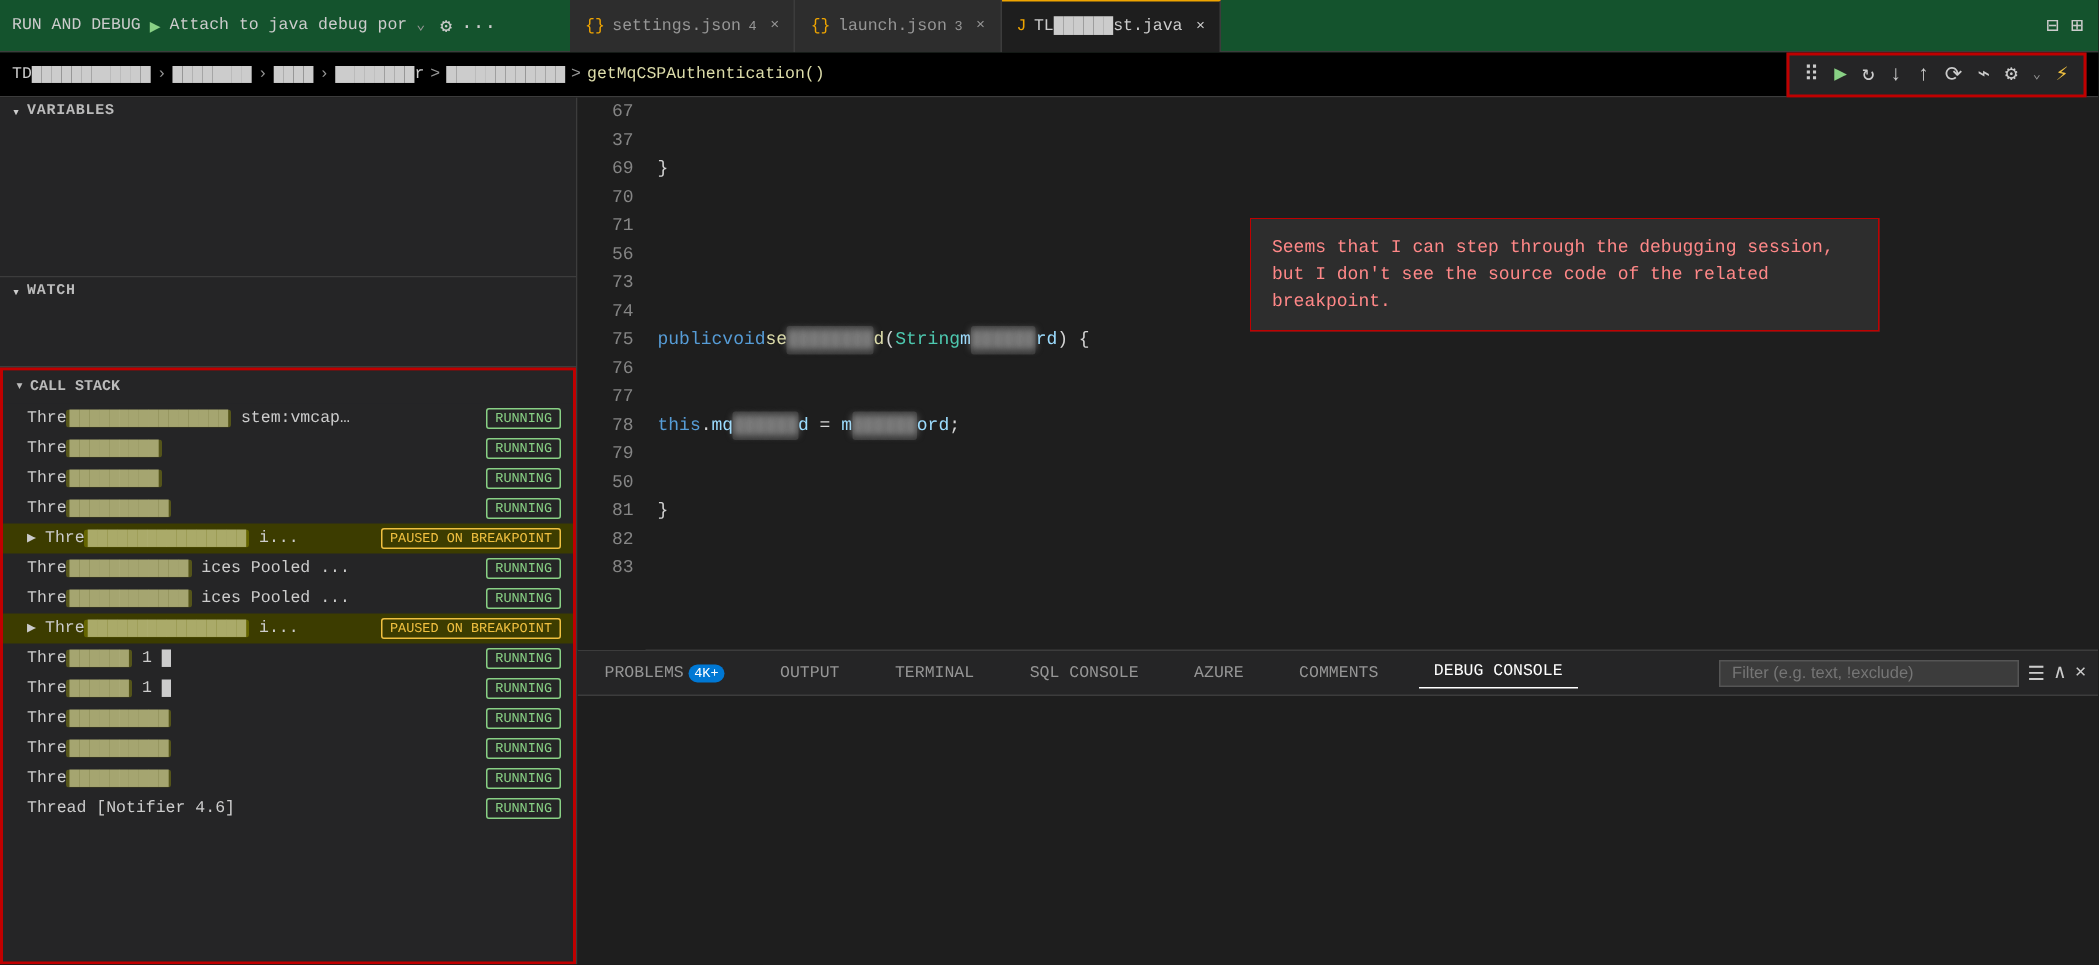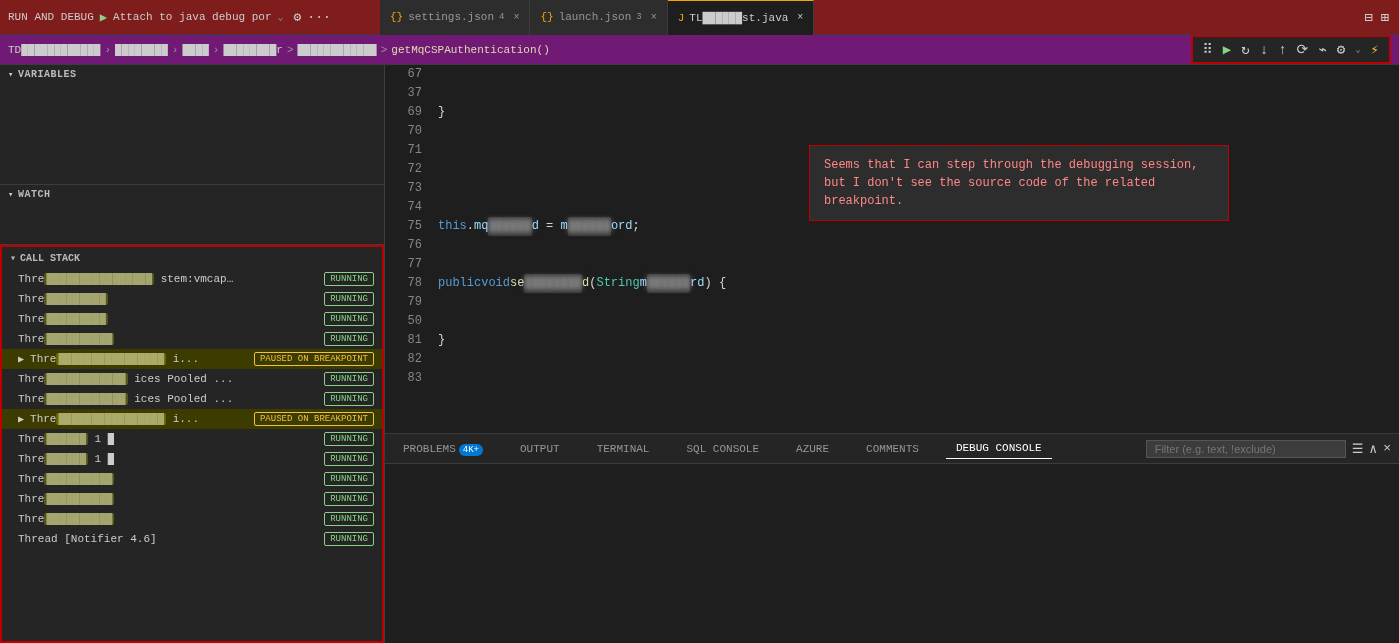--- a/index.html
+++ b/index.html
@@ -10,24 +10,23 @@
       font-size: 12px;
       width: 1399px;
       height: 643px;
       overflow: hidden;
       display: flex;
       flex-direction: column;
     }
 
     
     .top-bar {
-      background: #7f1d1d;
+      background: #14532d;
       height: 35px;
       display: flex;
-      align-items: center;
       border-bottom: 1px solid #3c3c3c;
       flex-shrink: 0;
     }
     .debug-section {
       display: flex;
       align-items: center;
       padding: 0 8px;
       gap: 6px;
       color: #cccccc;
       font-size: 11px;
@@ -67,21 +66,21 @@
       display: flex;
       align-items: center;
       gap: 8px;
       padding: 0 10px;
       color: #cccccc;
     }
     .top-right-btn { font-size: 14px; cursor: pointer; color: #cccccc; }
 
     
     .debug-toolbar {
-      background: #701a75;
+      background: #000000;
       height: 30px;
       display: flex;
       align-items: center;
       border-bottom: 1px solid #3c3c3c;
       flex-shrink: 0;
       padding: 0 8px;
       gap: 4px;
     }
     .toolbar-breadcrumb {
       display: flex;
@@ -516,55 +515,55 @@
 
   <div class="code-editor">
     <div class="editor-area">
       <div class="code-content">
         <div class="line-numbers">
           <div class="line-num">67</div>
           <div class="line-num">37</div>
           <div class="line-num">69</div>
           <div class="line-num">70</div>
           <div class="line-num">71</div>
-          <div class="line-num">72</div>
+          <div class="line-num">56</div>
           <div class="line-num">73</div>
           <div class="line-num">74</div>
           <div class="line-num">75</div>
           <div class="line-num">76</div>
           <div class="line-num">77</div>
           <div class="line-num">78</div>
           <div class="line-num">79</div>
           <div class="line-num">50</div>
           <div class="line-num">81</div>
           <div class="line-num">82</div>
           <div class="line-num">83</div>
         </div>
         <div class="code-lines">
           <div class="code-line">    <span class="punct">}</span></div>
           <div class="code-line"></div>
+          <div class="code-line">    <span class="kw">public</span> <span class="kw">void</span> <span class="fn">se<span class="blurred">████████</span>d</span>(<span class="type">String</span> <span class="var">m<span class="blurred">██████</span>rd</span>) {</div>
           <div class="code-line">        <span class="kw">this</span>.<span class="var">mq<span class="blurred">██████</span>d</span> = <span class="var">m<span class="blurred">██████</span>ord</span>;</div>
-          <div class="code-line">    <span class="kw">public</span> <span class="kw">void</span> <span class="fn">se<span class="blurred">████████</span>d</span>(<span class="type">String</span> <span class="var">m<span class="blurred">██████</span>rd</span>) {</div>
           <div class="code-line">    <span class="punct">}</span></div>
           <div class="code-line"></div>
           
           
           
           
           
           
           
           
           
           
           
         </div>
       </div>
 
-      <div class="tooltip-box" style="position:absolute;top:80px;left:424px;">
+      <div class="tooltip-box" style="position:absolute;top:80px;left:448px;">
         <span>Seems that I can step through the debugging session, but I don't see the source code of the related breakpoint.</span>
       </div>
     </div>
 
     <div class="bottom-panel">
       <div class="panel-tabs">
         <div class="panel-tab">
           PROBLEMS<span class="badge">4K+</span>
         </div>
         <div class="panel-tab">OUTPUT</div>

